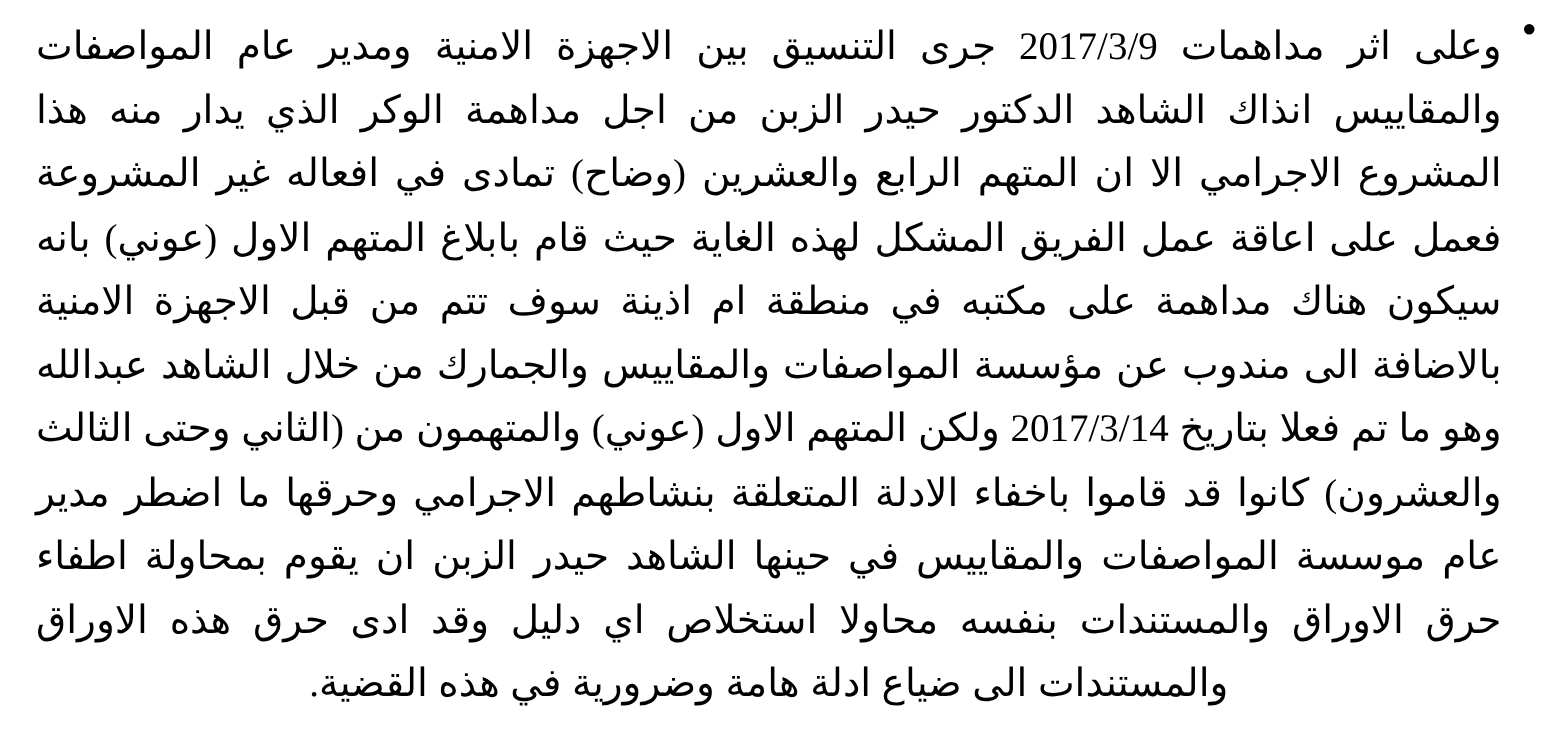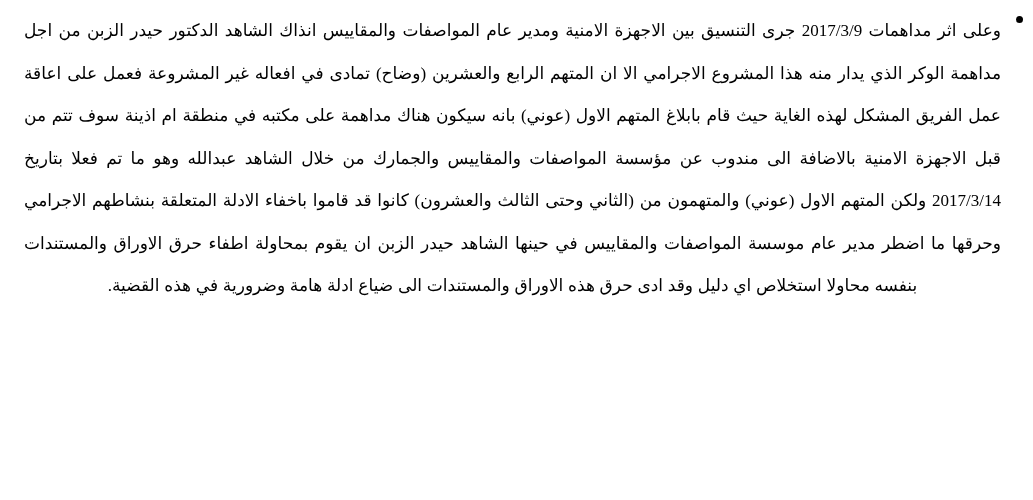--- a/index.html
+++ b/index.html
@@ -31,21 +31,21 @@
     right: -16px;
     width: 7px;
     height: 7px;
     background: #000000;
     border-radius: 50%;
   }
   .para {
     direction: rtl;
     text-align: justify;
     text-align-last: center;
-    font-size: 17px;
+    font-size: 26px;
     line-height: 42.5px;
     letter-spacing: 0px;
     word-spacing: 0.5px;
     margin: 0;
     padding: 0 6px 0 6px;
   }
 </style>
 </head>
 <body>
 

